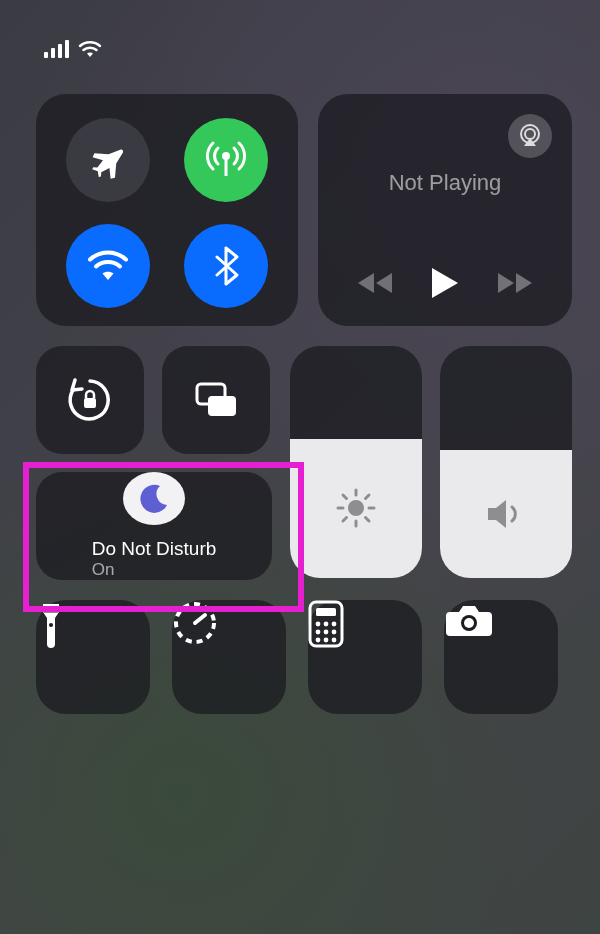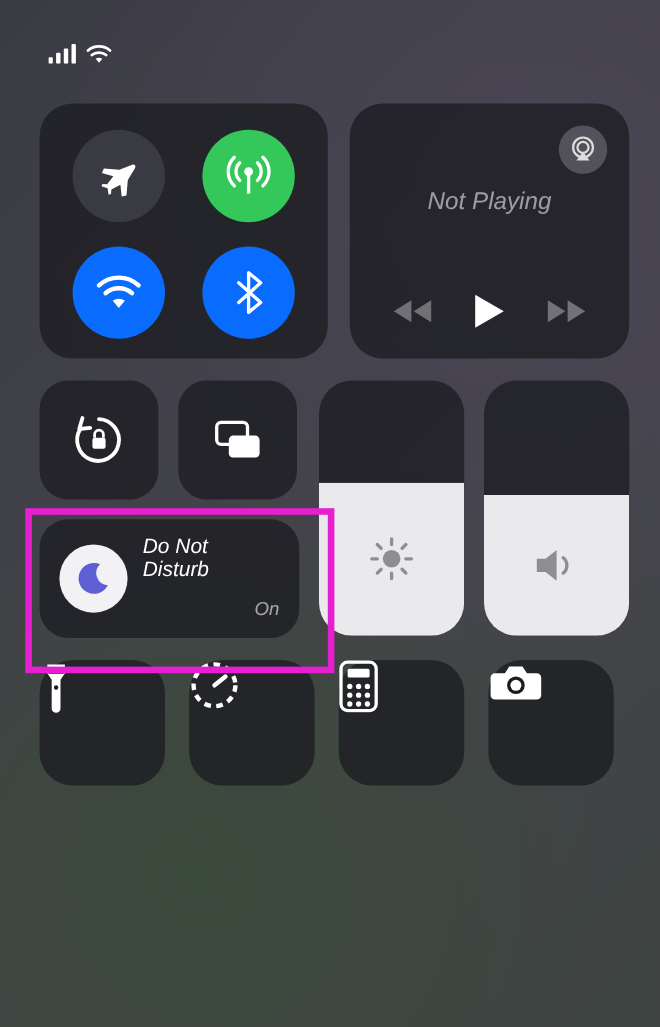--- a/index.html
+++ b/index.html
@@ -33,21 +33,21 @@
     position: relative; margin-left: 2px;
   }
   .battery::after {
     content: ""; position: absolute; right: -5px; top: 3px;
     width: 3px; height: 6px; background: #fff; border-radius: 0 2px 2px 0;
   }
   .battery-fill { position: absolute; inset: 1px; background: #fff; border-radius: 2px; }
 
   .cc {
     position: absolute;
-    top: 94px; left: 36px; right: 28px; font-style: italic;
+    top: 94px; left: 36px; right: 28px;
   }
   .row { display: flex; gap: 20px; margin-bottom: 20px; }
   .tile {
     background: rgba(25,25,30,0.72);
     border-radius: 30px;
     position: relative;
   }
   .connectivity {
     flex: 1;
     height: 232px;
@@ -110,28 +110,29 @@
     background: #eaeaec;
     display: flex; align-items: center; justify-content: center;
   }
 
   .dnd-tile {
     width: 236px; height: 108px;
     border-radius: 26px;
     display: flex; align-items: center;
     padding: 0 18px;
     gap: 14px;
+    flex-direction: column;
   }
   .dnd-circle {
     width: 62px; height: 62px; border-radius: 50%;
     background: #f2f2f5;
     display: flex; align-items: center; justify-content: center;
   }
   .dnd-text .title { font-size: 19px; font-weight: 400; line-height: 1.1; }
-  .dnd-text .sub { font-size: 17px; color: rgba(255,255,255,0.6); margin-top: 14px; text-align: right; }
+  .dnd-text .sub { font-size: 17px; color: rgba(255,255,255,0.6); margin-top: 0; }
 
   .highlight-box {
     position: absolute;
     border: 6px solid #e61fd1;
     pointer-events: none;
   }
 
   .col-left { width: 236px; display: flex; flex-direction: column; gap: 18px; }
   .col-left-row { display: flex; gap: 18px; }
 

